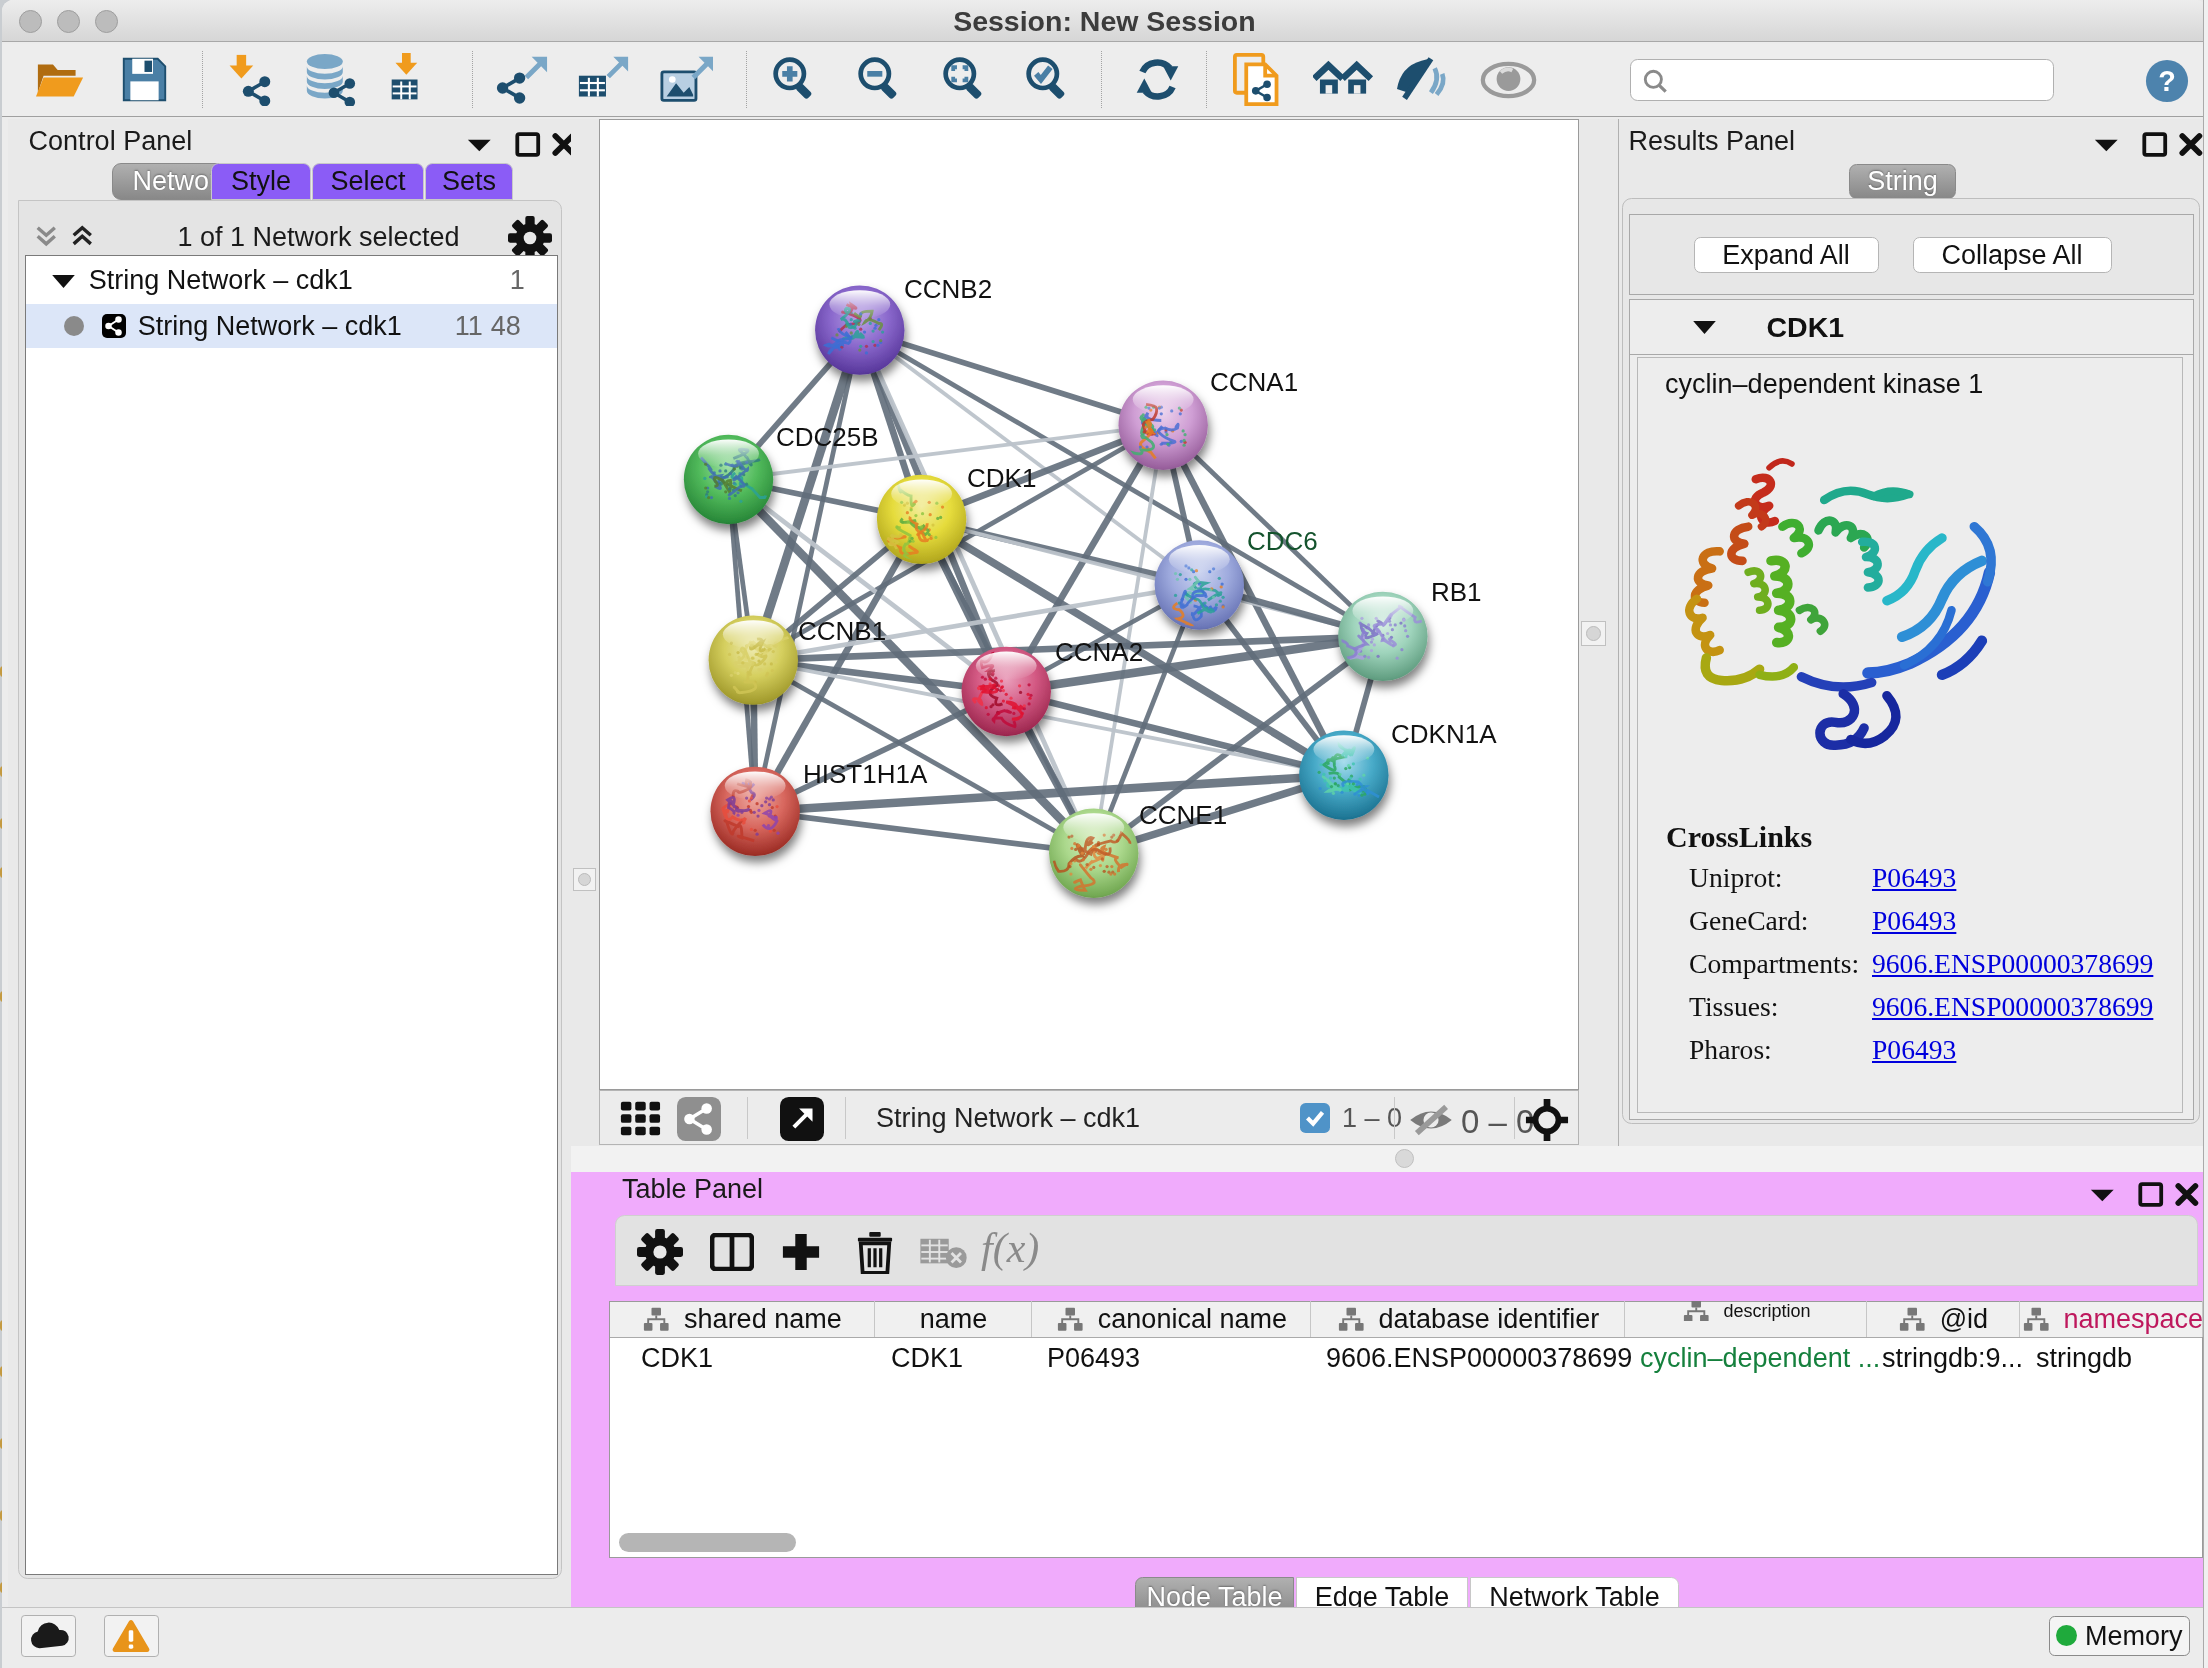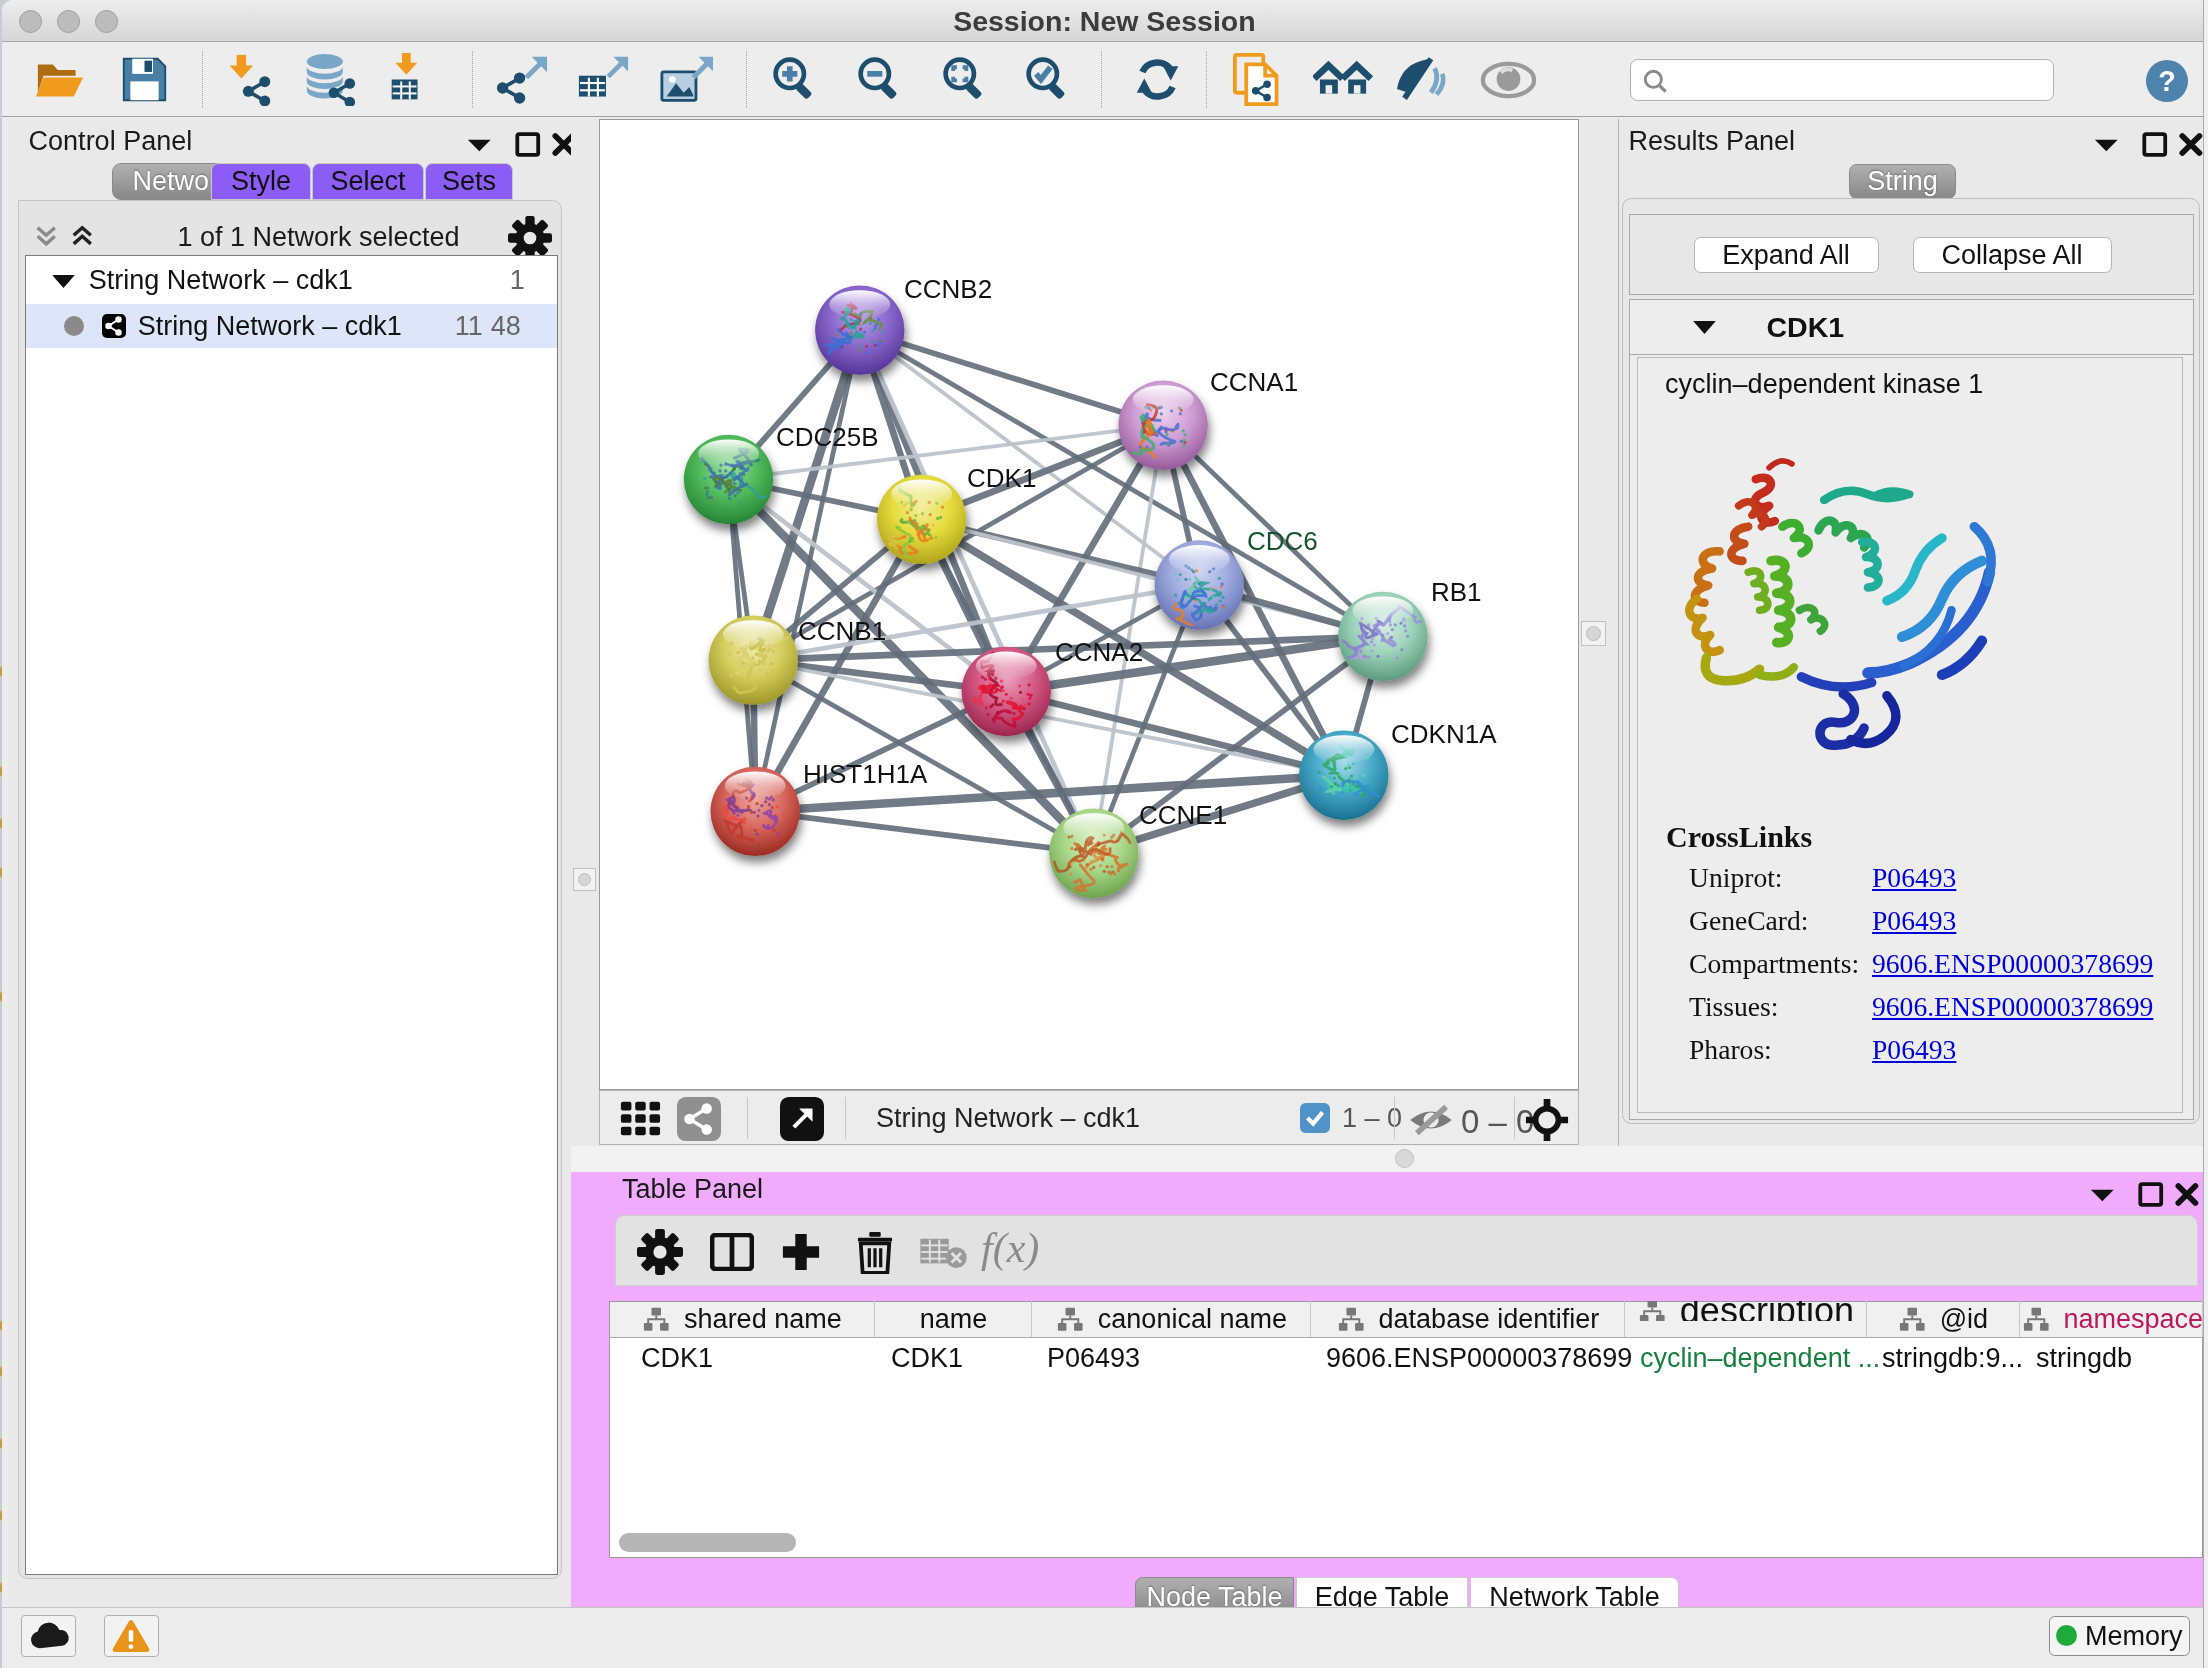--- a/index.html
+++ b/index.html
@@ -1199,21 +1199,21 @@
         <svg width="28.5" height="28.5" viewBox="0 0 30 30">
           <rect x="10" y="3" width="10" height="8" rx="1" fill="#777"></rect>
           <rect x="2" y="19" width="9" height="8" rx="1" fill="#777"></rect>
           <rect x="19" y="19" width="9" height="8" rx="1" fill="#777"></rect>
           <path d="M15 11 L15 15 M6.5 19 L6.5 15 L23.5 15 L23.5 19" stroke="#777" stroke-width="2" fill="none"></path>
         </svg>
       </span>
       <span style="white-space:nowrap">database identifier</span>
     </div>
 <div class="abs" style="left:1016px;top:0;width:242px;height:36px;border-right:1.9px solid #c6c6c6"></div>
-<div class="abs" style="left:1016px;top:0;width:242px;height:20px;display:flex;align-items:center;justify-content:center;font-size:36px;color:#111;overflow:hidden">
+<div class="abs" style="left:1016px;top:0;width:242px;height:20px;display:flex;align-items:center;justify-content:center;font-size:18px;color:#111;overflow:hidden">
       <span style="margin-right:13.3px;display:inline-flex">
         <svg width="28.5" height="28.5" viewBox="0 0 30 30">
           <rect x="10" y="3" width="10" height="8" rx="1" fill="#777"></rect>
           <rect x="2" y="19" width="9" height="8" rx="1" fill="#777"></rect>
           <rect x="19" y="19" width="9" height="8" rx="1" fill="#777"></rect>
           <path d="M15 11 L15 15 M6.5 19 L6.5 15 L23.5 15 L23.5 19" stroke="#777" stroke-width="2" fill="none"></path>
         </svg>
       </span>
       <span style="white-space:nowrap">description</span>
     </div>

